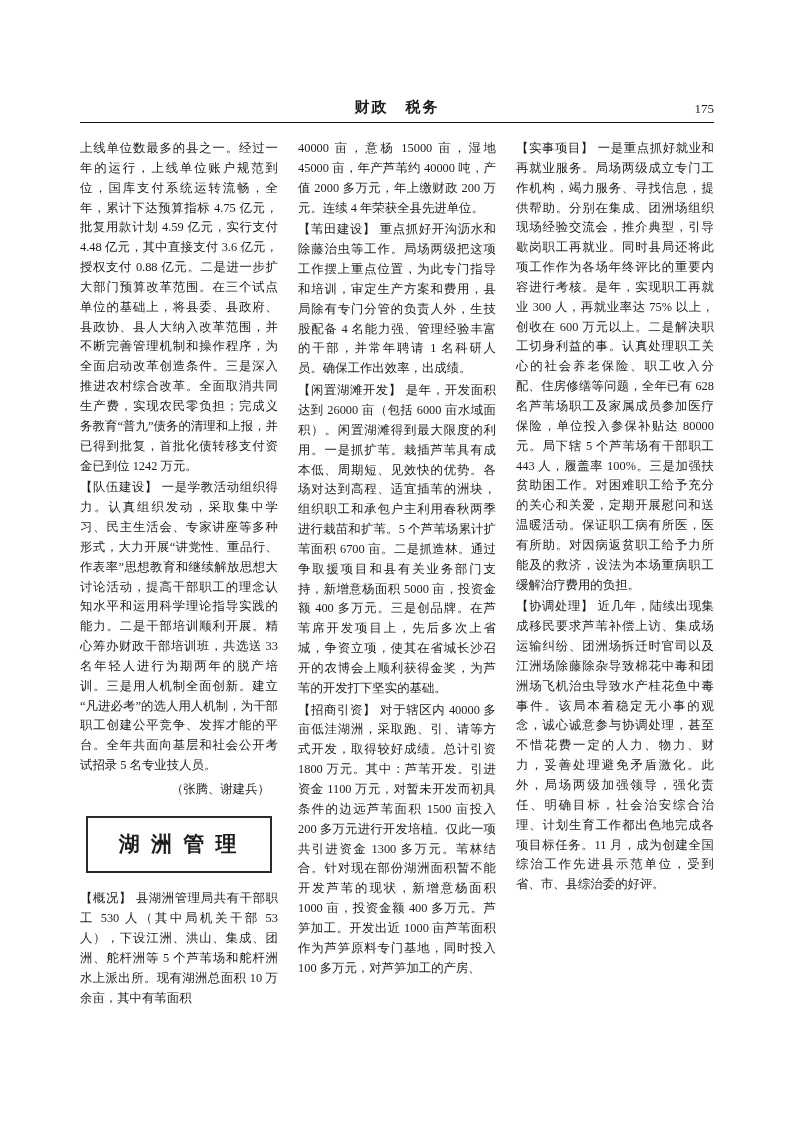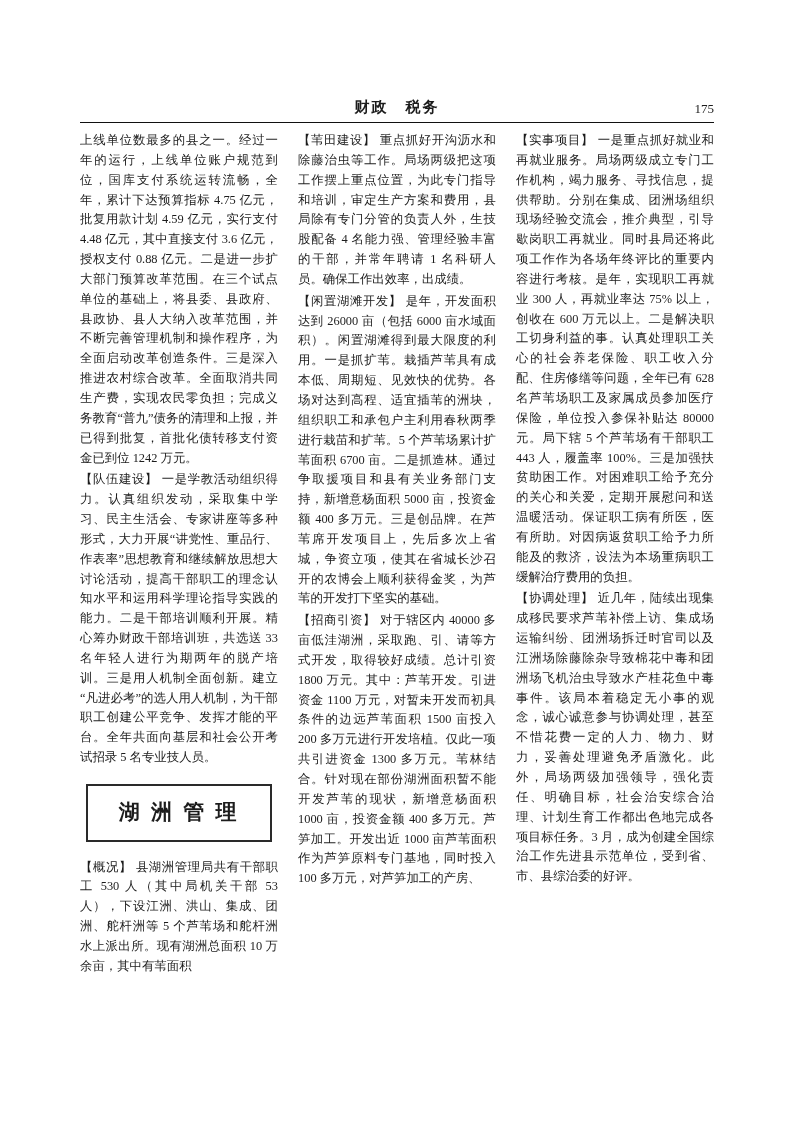--- a/index.html
+++ b/index.html
@@ -25,21 +25,21 @@
     letter-spacing:2px;
   }
   .hdr-num{
     flex:1;
     text-align:right;
     font-size:13px;
   }
   .cols{
     display:flex;
     gap:20px;
-    margin-top:8px;
+    margin-top:16px;
   }
   .col{
     flex:1 1 0;
     font-size:12.4px;
     line-height:1.6;
     text-align:justify;
     text-justify:inter-ideograph;
   }
   .col p{margin:0 0 2px 0;}
   .entry-label{font-weight:normal;margin-right:4px;}
@@ -68,30 +68,32 @@
       <div class="hdr-spacer"></div>
       <div class="hdr-title">财政　税务</div>
       <div class="hdr-num">175</div>
     </div>
 
     <div class="cols">
 
       <div class="col">
         <p><span>上线单位数最多的县之一。经过一年的运行，上线单位账户规范到位，国库支付系统运转流畅，全年，累计下达预算指标 4.75 亿元，批复用款计划 4.59 亿元，实行支付 4.48 亿元，其中直接支付 3.6 亿元，授权支付 0.88 亿元。二是进一步扩大部门预算改革范围。在三个试点单位的基础上，将县委、县政府、县政协、县人大纳入改革范围，并不断完善管理机制和操作程序，为全面启动改革创造条件。三是深入推进农村综合改革。全面取消共同生产费，实现农民零负担；完成义务教育“普九”债务的清理和上报，并已得到批复，首批化债转移支付资金已到位 1242 万元。</span></p>
         <p><span class="entry-label">【队伍建设】</span><span>一是学教活动组织得力。认真组织发动，采取集中学习、民主生活会、专家讲座等多种形式，大力开展“讲党性、重品行、作表率”思想教育和继续解放思想大讨论活动，提高干部职工的理念认知水平和运用科学理论指导实践的能力。二是干部培训顺利开展。精心筹办财政干部培训班，共选送 33 名年轻人进行为期两年的脱产培训。三是用人机制全面创新。建立“凡进必考”的选人用人机制，为干部职工创建公平竞争、发挥才能的平台。全年共面向基层和社会公开考试招录 5 名专业技人员。</span></p>
+        <div class="signature">（张腾、谢建兵）</div>
         <div class="box-title">湖 洲 管 理</div>
         <p><span class="entry-label">【概况】</span><span>县湖洲管理局共有干部职工 530 人（其中局机关干部 53 人），下设江洲、洪山、集成、团洲、舵杆洲等 5 个芦苇场和舵杆洲水上派出所。现有湖洲总面积 10 万余亩，其中有苇面积</span></p>
       </div>
 
       <div class="col">
+        <p><span>40000 亩，意杨 15000 亩，湿地 45000 亩，年产芦苇约 40000 吨，产值 2000 多万元，年上缴财政 200 万元。连续 4 年荣获全县先进单位。</span></p>
         <p><span class="entry-label">【苇田建设】</span><span>重点抓好开沟沥水和除藤治虫等工作。局场两级把这项工作摆上重点位置，为此专门指导和培训，审定生产方案和费用，县局除有专门分管的负责人外，生技股配备 4 名能力强、管理经验丰富的干部，并常年聘请 1 名科研人员。确保工作出效率，出成绩。</span></p>
         <p><span class="entry-label">【闲置湖滩开发】</span><span>是年，开发面积达到 26000 亩（包括 6000 亩水域面积）。闲置湖滩得到最大限度的利用。一是抓扩苇。栽插芦苇具有成本低、周期短、见效快的优势。各场对达到高程、适宜插苇的洲块，组织职工和承包户主利用春秋两季进行栽苗和扩苇。5 个芦苇场累计扩苇面积 6700 亩。二是抓造林。通过争取援项目和县有关业务部门支持，新增意杨面积 5000 亩，投资金额 400 多万元。三是创品牌。在芦苇席开发项目上，先后多次上省城，争资立项，使其在省城长沙召开的农博会上顺利获得金奖，为芦苇的开发打下坚实的基础。</span></p>
         <p><span class="entry-label">【招商引资】</span><span>对于辖区内 40000 多亩低洼湖洲，采取跑、引、请等方式开发，取得较好成绩。总计引资 1800 万元。其中：芦苇开发。引进资金 1100 万元，对暂未开发而初具条件的边远芦苇面积 1500 亩投入 200 多万元进行开发培植。仅此一项共引进资金 1300 多万元。苇林结合。针对现在部份湖洲面积暂不能开发芦苇的现状，新增意杨面积 1000 亩，投资金额 400 多万元。芦笋加工。开发出近 1000 亩芦苇面积作为芦笋原料专门基地，同时投入 100 多万元，对芦笋加工的产房、</span></p>
       </div>
 
       <div class="col">
         <p><span class="entry-label">【实事项目】</span><span>一是重点抓好就业和再就业服务。局场两级成立专门工作机构，竭力服务、寻找信息，提供帮助。分别在集成、团洲场组织现场经验交流会，推介典型，引导歇岗职工再就业。同时县局还将此项工作作为各场年终评比的重要内容进行考核。是年，实现职工再就业 300 人，再就业率达 75% 以上，创收在 600 万元以上。二是解决职工切身利益的事。认真处理职工关心的社会养老保险、职工收入分配、住房修缮等问题，全年已有 628 名芦苇场职工及家属成员参加医疗保险，单位投入参保补贴达 80000 元。局下辖 5 个芦苇场有干部职工 443 人，履盖率 100%。三是加强扶贫助困工作。对困难职工给予充分的关心和关爱，定期开展慰问和送温暖活动。保证职工病有所医，医有所助。对因病返贫职工给予力所能及的救济，设法为本场重病职工缓解治疗费用的负担。</span></p>
-        <p><span class="entry-label">【协调处理】</span><span>近几年，陆续出现集成移民要求芦苇补偿上访、集成场运输纠纷、团洲场拆迁时官司以及江洲场除藤除杂导致棉花中毒和团洲场飞机治虫导致水产桂花鱼中毒事件。该局本着稳定无小事的观念，诚心诚意参与协调处理，甚至不惜花费一定的人力、物力、财力，妥善处理避免矛盾激化。此外，局场两级加强领导，强化责任、明确目标，社会治安综合治理、计划生育工作都出色地完成各项目标任务。3 月，成为创建全国综治工作先进县示范单位，受到省、市、县综治委的好评。</span></p>
+        <p><span class="entry-label">【协调处理】</span><span>近几年，陆续出现集成移民要求芦苇补偿上访、集成场运输纠纷、团洲场拆迁时官司以及江洲场除藤除杂导致棉花中毒和团洲场飞机治虫导致水产桂花鱼中毒事件。该局本着稳定无小事的观念，诚心诚意参与协调处理，甚至不惜花费一定的人力、物力、财力，妥善处理避免矛盾激化。此外，局场两级加强领导，强化责任、明确目标，社会治安综合治理、计划生育工作都出色地完成各项目标任务。11 月，成为创建全国综治工作先进县示范单位，受到省、市、县综治委的好评。</span></p>
       </div>
 
     </div>
   </div>
 </div>
 
 </body></html>

